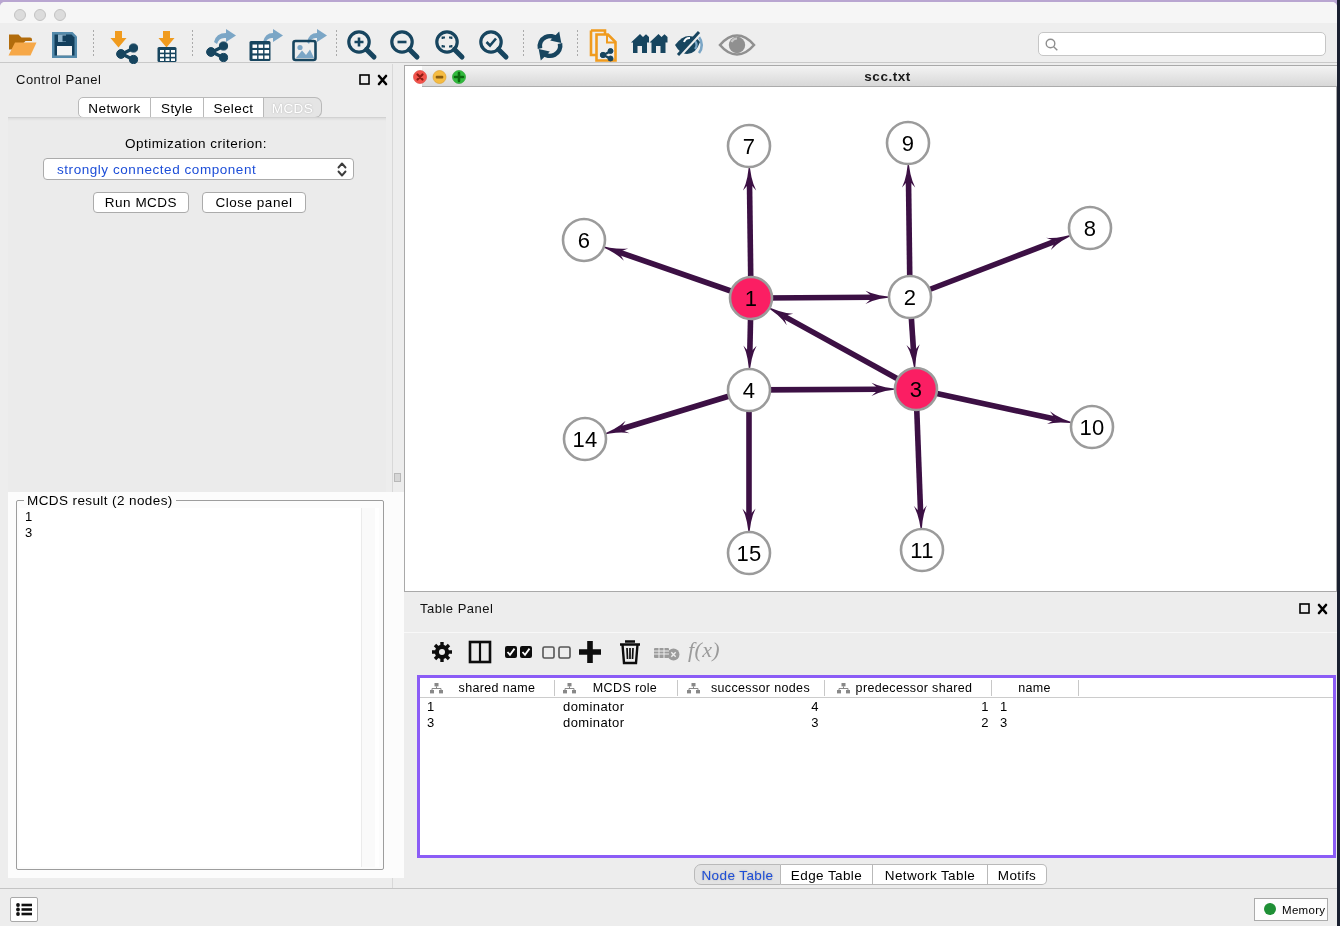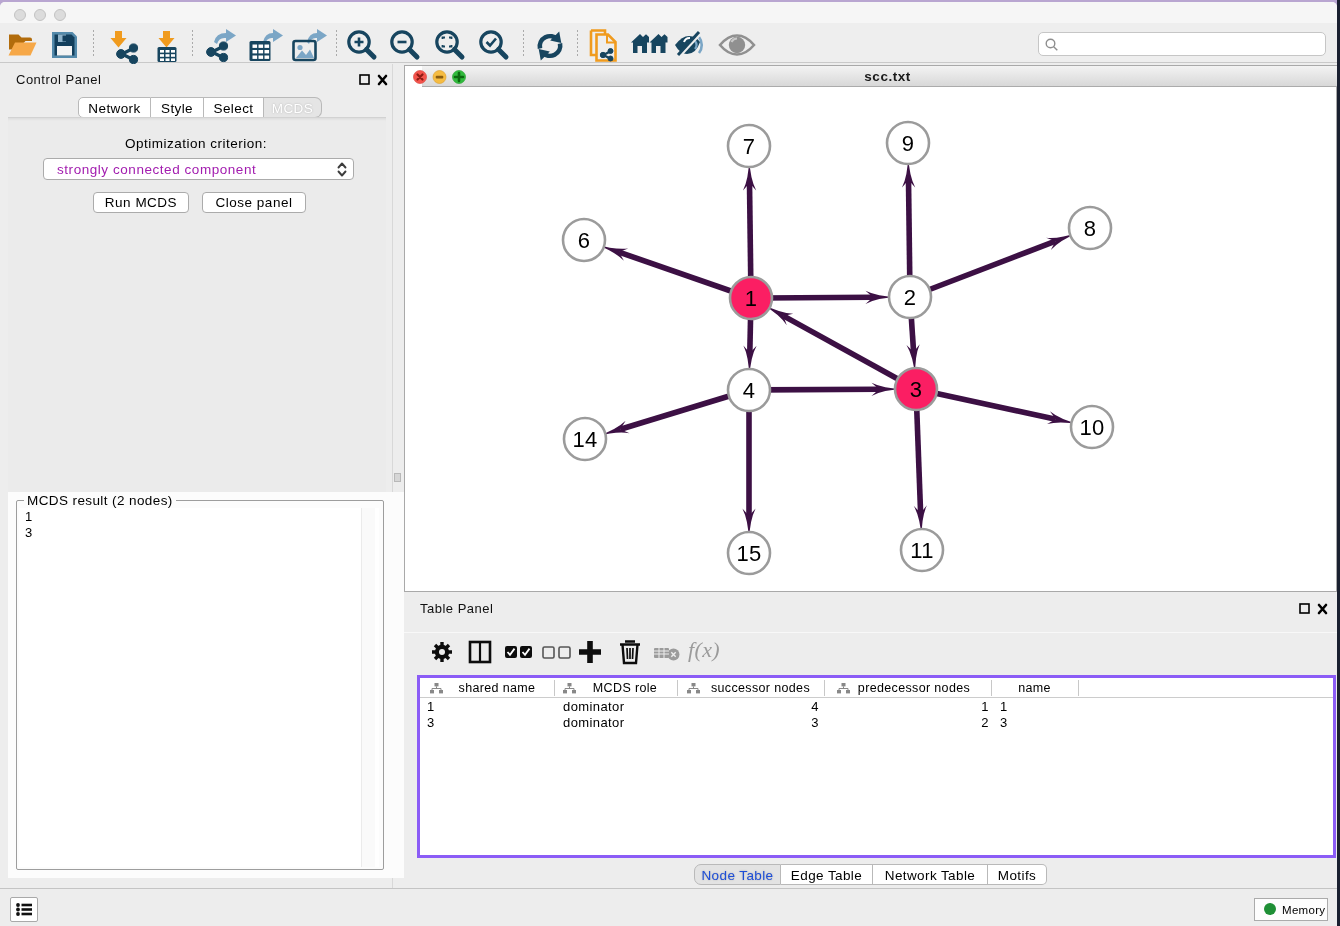--- a/index.html
+++ b/index.html
@@ -37,21 +37,21 @@
   #cptabs { position:absolute; left:78px; top:33px; height:21px; }
   .cptab { position:absolute; top:0; height:21px; background:#fff;
     border:1px solid #b9b9b9; font-size:13.5px; color:#000; text-align:center;
     padding-top:3px; letter-spacing:0.4px; }
   #cpbody { position:absolute; left:8px; top:53px; width:378px; height:375px;
     background:#ebebeb; border-top:1px solid #d2d2d2; box-shadow:inset 0 3px 3px -2px #00000014; }
   #optlabel { position:absolute; left:0; top:72px; width:100%; text-align:center;
     font-size:13.5px; color:#000; letter-spacing:0.5px; }
   #optsel { position:absolute; left:43px; top:94px; width:311px; height:22px;
     background:#fff; border:1px solid #ababab; border-radius:4px;
-    font-size:13.5px; padding:3px 0 0 13px; color:#a21caf; letter-spacing:0.55px; }
+    font-size:13.5px; padding:3px 0 0 13px; color:#1d4ed8; letter-spacing:0.55px; }
   .cpbtn { position:absolute; top:128px; height:21px; background:#fff;
     border:1px solid #ababab; border-radius:4px; font-size:13.5px; text-align:center;
     padding-top:2px; color:#000; letter-spacing:0.5px; }
   #cpsouth { position:absolute; left:8px; top:428px; width:424px; height:386px;
     background:#fcfcfc; }
   #fieldset { position:absolute; left:8px; top:8px; width:368px; height:370px;
     border:1px solid #9d9d9d; border-radius:2px; }
   #fslabel { position:absolute; left:7px; top:-8px; background:#fcfcfc;
     font-size:13.5px; color:#000; padding:0 3px; letter-spacing:0.4px; }
   #fsarea { position:absolute; left:2px; top:7px; width:360px; height:359px;
@@ -426,21 +426,21 @@
                 <g fill="#888">
                   <rect x="4.5" y="0" width="4" height="3.4"></rect>
                   <rect x="0" y="7" width="4" height="3.4"></rect>
                   <rect x="9" y="7" width="4" height="3.4"></rect>
                   <path d="M6.5,3.4 V5.5 M2,7 V5.5 H11 V7" stroke="#888" fill="none" stroke-width="1"></path>
                 </g>
               </svg>
           <div class="th" style="left:20px;width:114px;">shared name</div>
           <div class="th" style="left:153px;width:104px;">MCDS role</div>
           <div class="th" style="left:277px;width:127px;">successor nodes</div>
-          <div class="th" style="left:424px;width:140px;">predecessor nodes</div>
+          <div class="th" style="left:424px;width:140px;">predecessor shared</div>
           <div class="th" style="left:571px;width:87px;">name</div>
         </div>
         <div class="cell" style="left:7px;top:21px;">1</div>
         <div class="cell" style="left:143px;top:21px;">dominator</div>
         <div class="cell" style="left:257px;top:21px;width:142px;text-align:right;">4</div>
         <div class="cell" style="left:404px;top:21px;width:165px;text-align:right;">1</div>
         <div class="cell" style="left:580px;top:21px;">1</div>
         <div class="cell" style="left:7px;top:37px;">3</div>
         <div class="cell" style="left:143px;top:37px;">dominator</div>
         <div class="cell" style="left:257px;top:37px;width:142px;text-align:right;">3</div>

